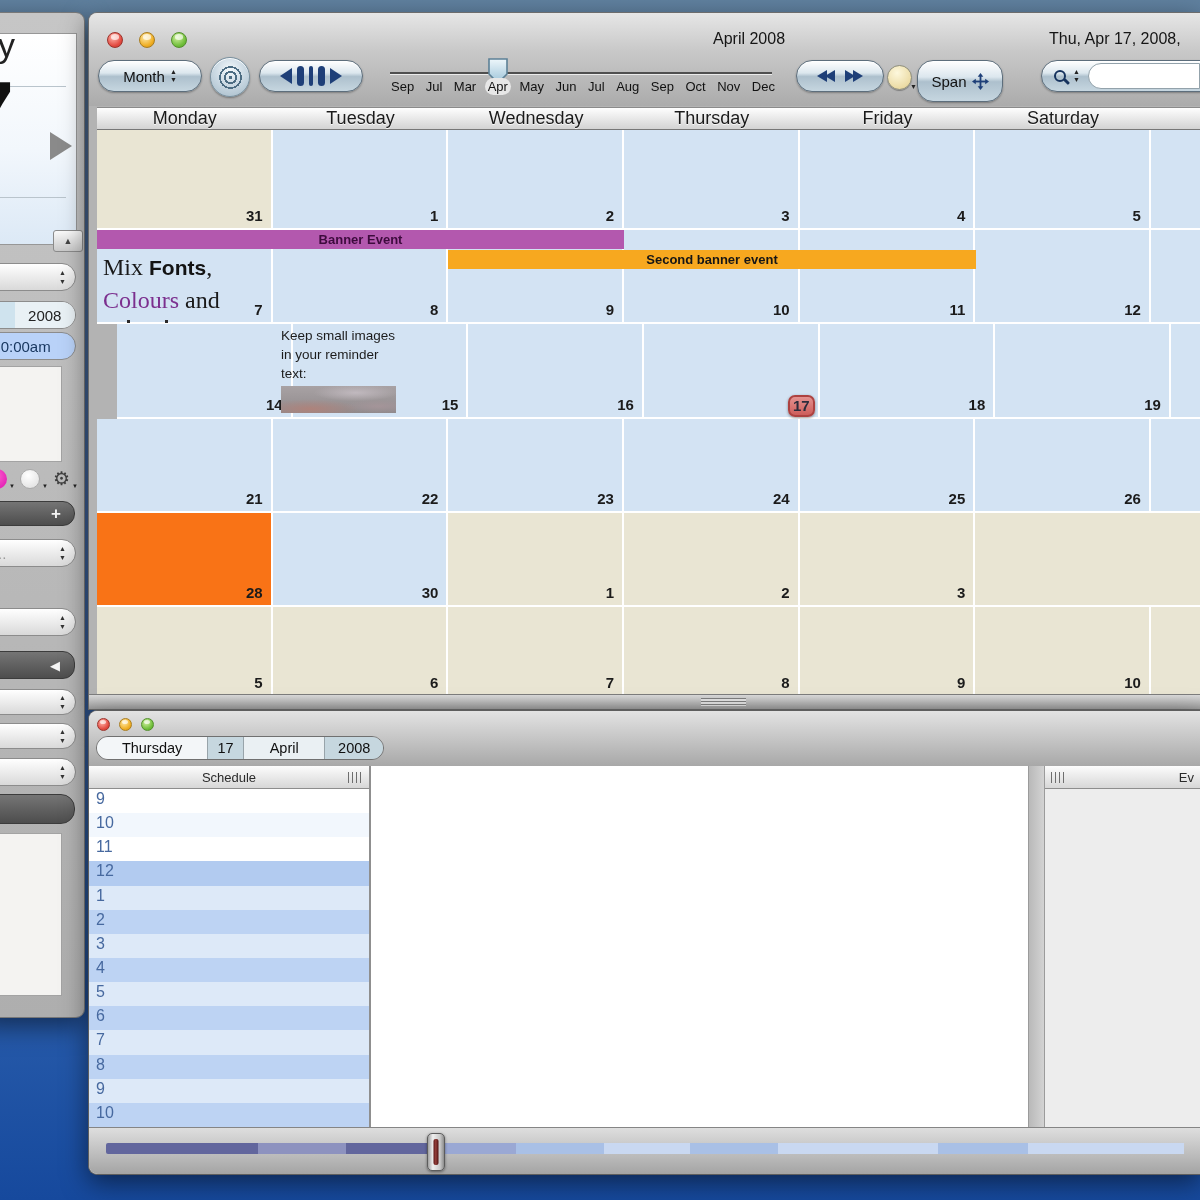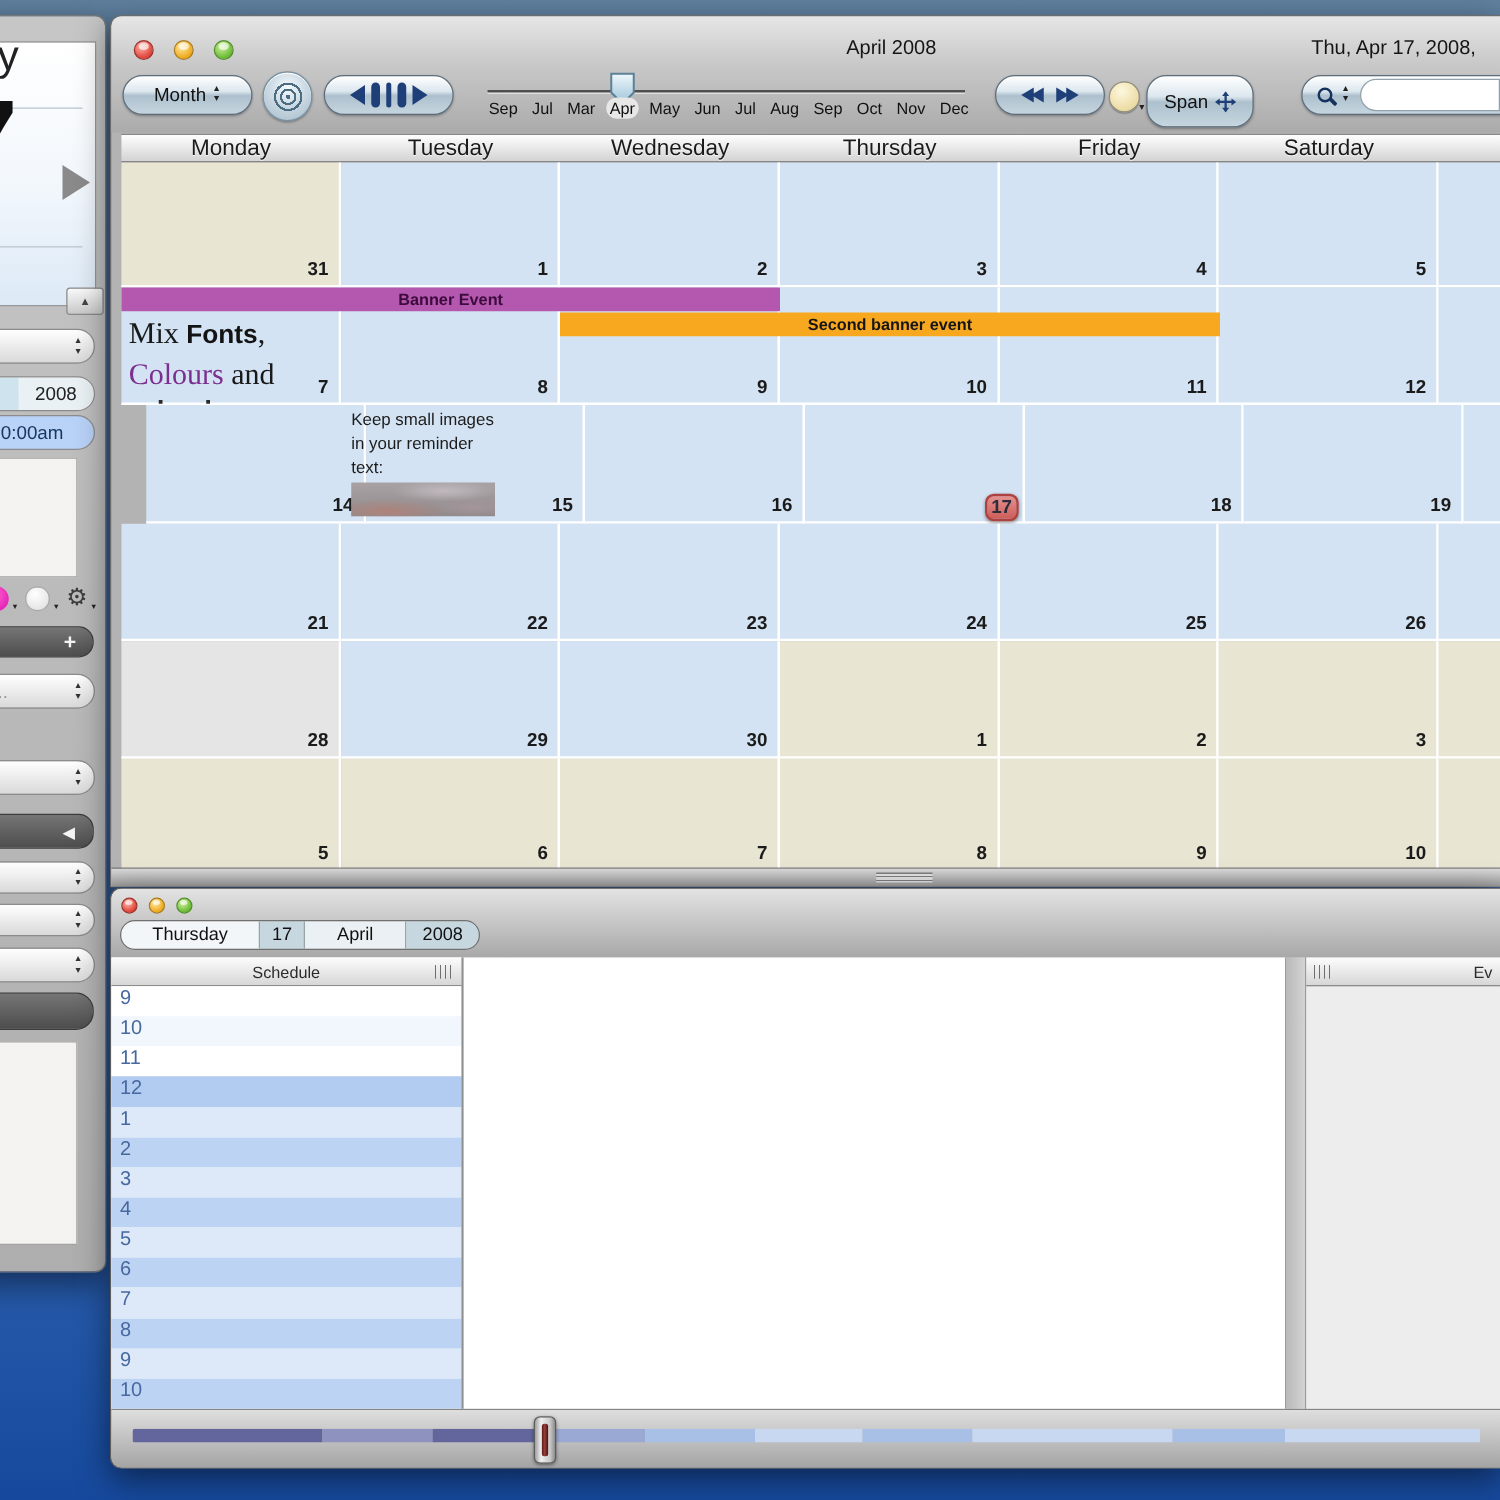--- a/index.html
+++ b/index.html
@@ -27,21 +27,21 @@
 .pal-white{position:absolute;left:-10px;right:22px;top:820px;height:163px;background:#f4f3f1;border:1px solid #a3a3a3}
 
 #main-window{left:88px;top:12px;width:1112px;height:698px;border-radius:9px 0 0 0;border:1px solid #6c6c6c;border-right:none;overflow:hidden;background:#b3b3b3}
 #main-header{position:absolute;left:0;right:0;top:0;height:93px;background:linear-gradient(180deg,#e6e6e6 0%,#c9c9c9 40%,#ababab 100%)}
 .tl{position:absolute;border-radius:50%}
 .tl::after{content:"";position:absolute;left:22%;top:10%;width:55%;height:38%;border-radius:50%;background:rgba(255,255,255,.65)}
 .tl.red{background:radial-gradient(circle at 38% 32%,#ffb4aa,#e2493f 65%,#bb3a31);border:1px solid #9c332c}
 .tl.yellow{background:radial-gradient(circle at 38% 32%,#ffe9a8,#efad21 65%,#cf921c);border:1px solid #a97d20}
 .tl.green{background:radial-gradient(circle at 38% 32%,#d2f0a0,#6fbe39 65%,#58a12c);border:1px solid #538f2d}
 #main-window .tl{width:16px;height:16px;top:19px}
-#win-title{position:absolute;left:624px;top:17px;transform:translateX(-50%);font-size:16px;color:#151515;white-space:nowrap}
+#win-title{position:absolute;left:660px;top:17px;transform:translateX(-50%);font-size:16px;color:#151515;white-space:nowrap}
 #win-clock{position:absolute;left:960px;top:17px;font-size:16px;color:#151515;white-space:nowrap}
 .pill{position:absolute;border-radius:16px;background:linear-gradient(180deg,#ffffff 0%,#dce7ee 40%,#adc0cd 52%,#c6d6e0 100%);border:1.5px solid #5d6e7c;box-shadow:inset 0 1px 0 rgba(255,255,255,.9),0 1px 2px rgba(0,0,0,.3);display:flex;align-items:center;justify-content:center;gap:5px;font-size:15px;color:#111}
 #month-pill{left:9px;top:47px;width:104px;height:32px}
 .stepper-col{display:flex;flex-direction:column;align-items:center;font-size:7px;line-height:8px;color:#222}
 #bullseye{position:absolute;left:121px;top:44px;width:40px;height:40px;border-radius:50%;background:radial-gradient(circle at 50% 32%,#f4f9fb,#ccdae4 45%,#a5bbc9 100%);border:1px solid #78909f;box-shadow:inset 0 1px 0 rgba(255,255,255,.9),0 1px 2px rgba(0,0,0,.35);display:flex;align-items:center;justify-content:center}
 #bullseye .rings{width:25px;height:25px;border-radius:50%;background:repeating-radial-gradient(circle,#4c6c82 0 1.8px,rgba(255,255,255,0) 1.8px 4.8px)}
 #nav-pill{left:170px;top:47px;width:104px;height:32px}
 .tri{width:0;height:0;display:inline-block}
 .tri-l{border:8px solid transparent;border-right:12px solid #1e3f78;border-left:none}
 .tri-r{border:8px solid transparent;border-left:12px solid #1e3f78;border-right:none}
@@ -363,25 +363,22 @@
           </div>
           <div class="day-cell" style="background: rgb(211, 227, 243);">
             <span class="day-num">25</span>
           </div>
           <div class="day-cell" style="background: rgb(211, 227, 243);">
             <span class="day-num">26</span>
           </div>
           <div class="day-cell" style="background: rgb(211, 227, 243);"></div>
         </div>
         <div class="week-row" style="height: 94px;">
-          <div class="day-cell" style="background: #e5e5e5;">
+          <div class="day-cell" style="background: #f97316;">
             <span class="day-num">28</span>
-          </div>
-          <div class="day-cell" style="background: rgb(211, 227, 243);">
-            <span class="day-num">29</span>
           </div>
           <div class="day-cell" style="background: rgb(211, 227, 243);">
             <span class="day-num">30</span>
           </div>
           <div class="day-cell" style="background: rgb(233, 229, 211);">
             <span class="day-num">1</span>
           </div>
           <div class="day-cell" style="background: rgb(233, 229, 211);">
             <span class="day-num">2</span>
           </div>

